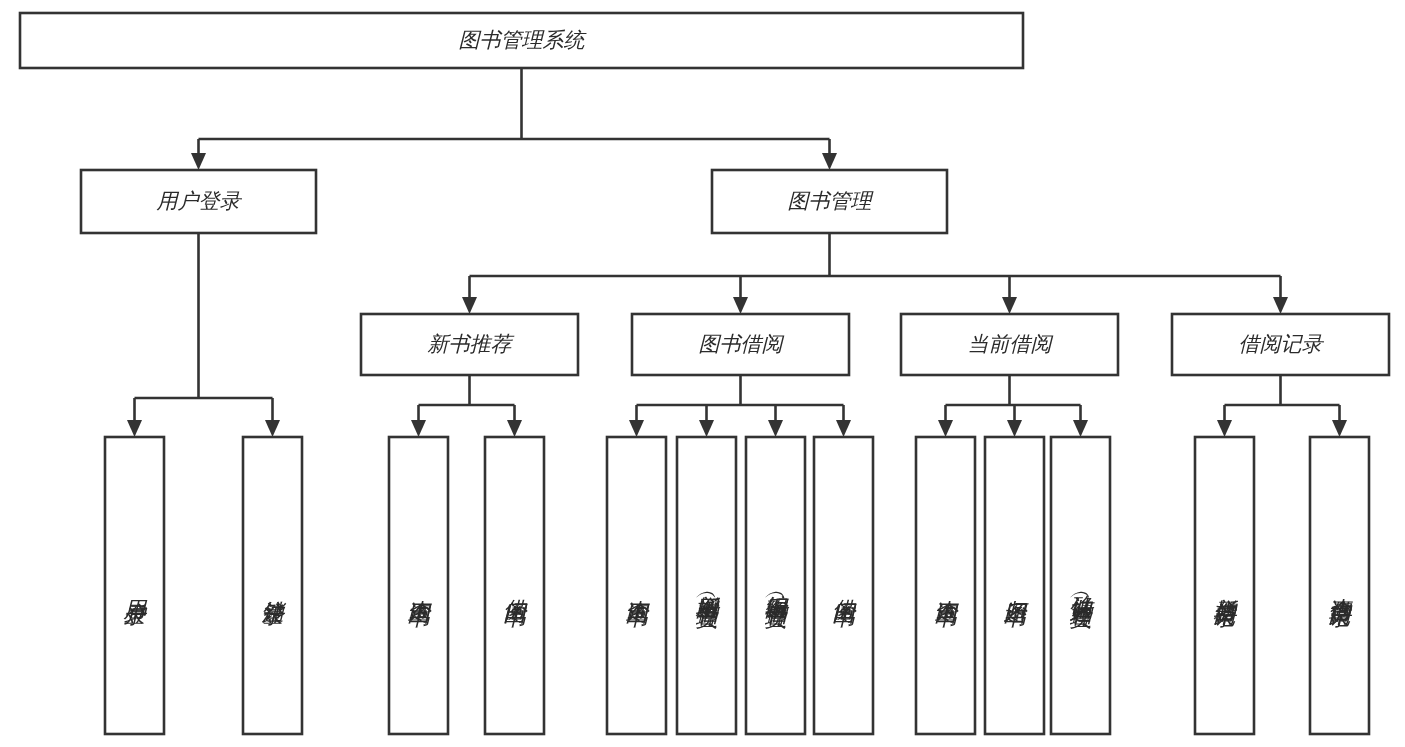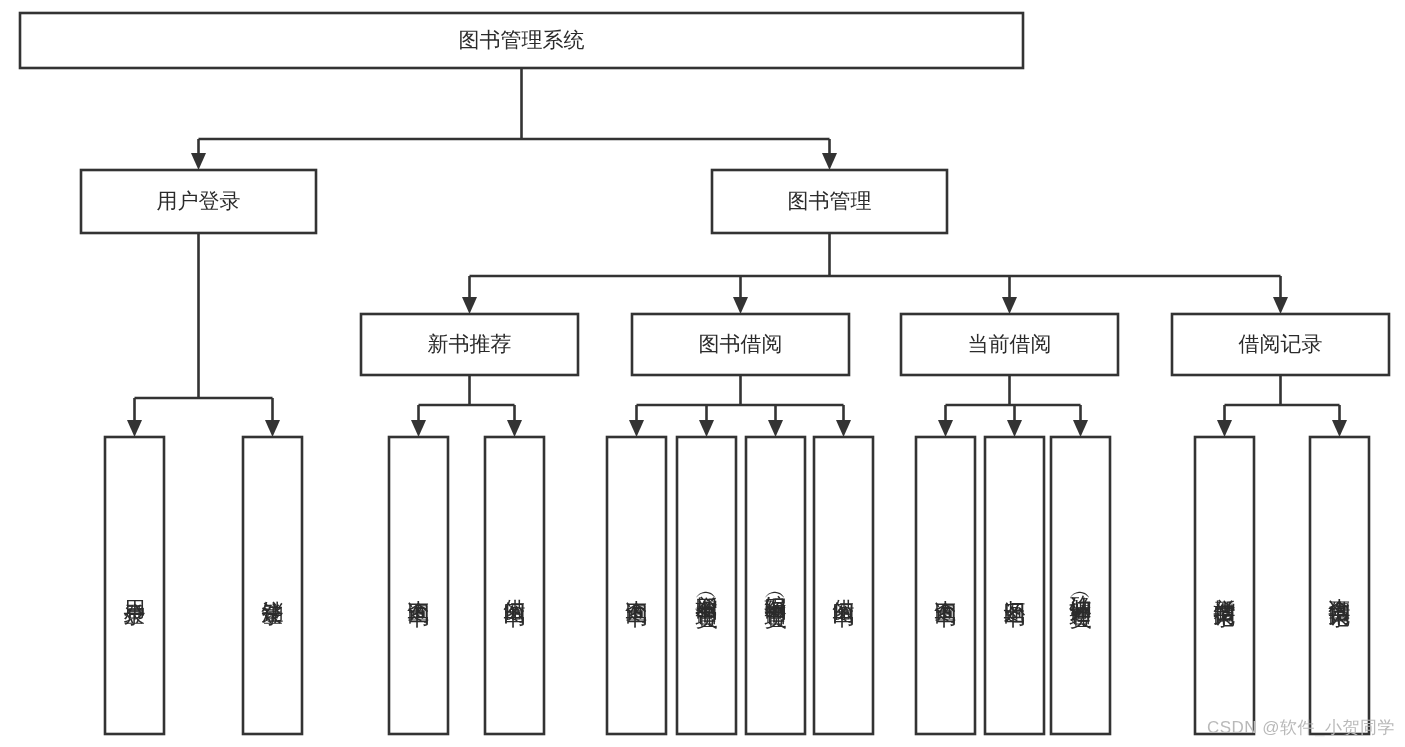--- a/index.html
+++ b/index.html
@@ -11,20 +11,21 @@
     width: 1405px;
     height: 747px;
     font-family: "Liberation Sans", "DejaVu Sans", sans-serif;
     overflow: hidden;
   }
   #diagram-root {
     position: relative;
     width: 1405px;
     height: 747px;
     background: #ffffff;
+    font-style: italic;
   }
   svg#flow-svg {
     position: absolute;
     left: 0;
     top: 0;
     width: 1405px;
     height: 747px;
     display: block;
   }
   .node-rect {
@@ -204,14 +205,13 @@
         <span class="leaf-label">确认归还（管理员）</span>
       </div>
       <div class="leaf-label-wrap" style="left: 1195px; top: 437px; width: 59px; height: 297px;">
         <span class="leaf-label">新增借阅记录</span>
       </div>
       <div class="leaf-label-wrap" style="left: 1310px; top: 437px; width: 59px; height: 297px;">
         <span class="leaf-label">查询借阅记录</span>
       </div>
     </div>
 
-  <div class="watermark">CSDN @软件_小贺同学</div>
 </div>
 
 </body></html>

